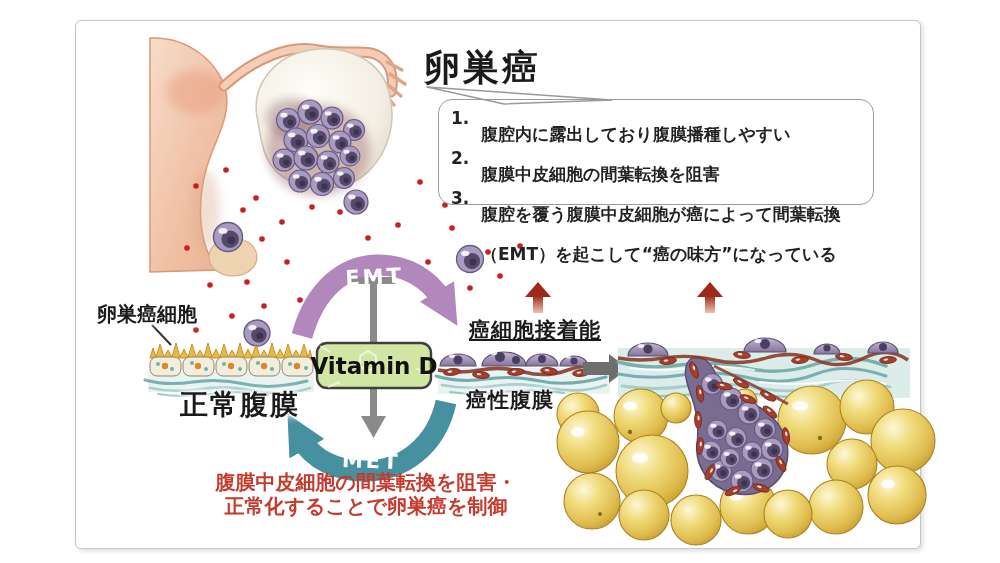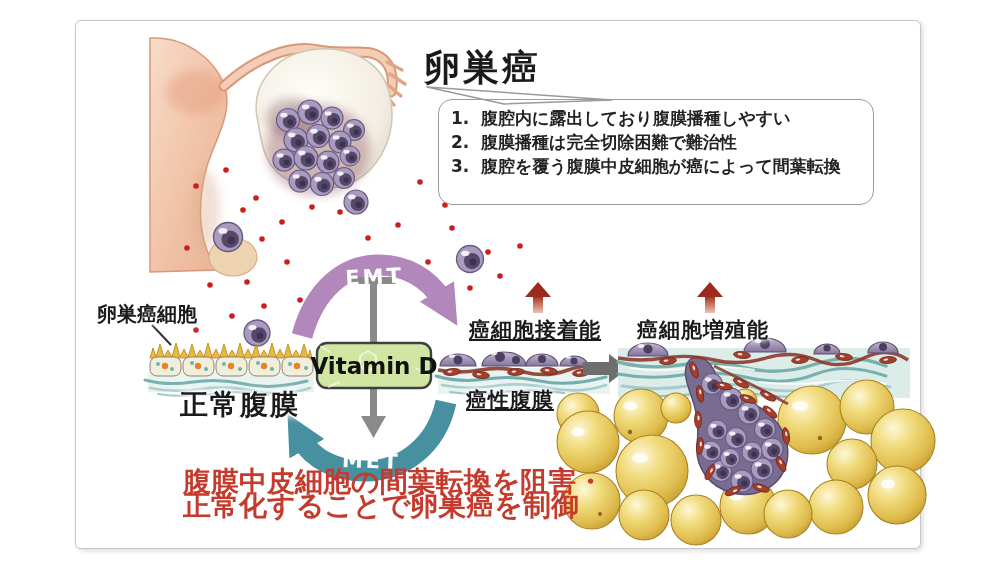--- a/index.html
+++ b/index.html
@@ -7,31 +7,31 @@
   #stage{position:relative;width:1000px;height:563px;background:#fff;overflow:hidden;}
   #card{position:absolute;left:75px;top:20px;width:844px;height:527px;background:#fff;
         border:1px solid #c6c6c6;border-radius:6px;box-shadow:2px 2px 5px rgba(0,0,0,.14);}
   #art{position:absolute;left:0;top:0;width:1000px;height:563px;z-index:2;}
   .txt{position:absolute;z-index:3;color:#1a1a1a;white-space:nowrap;}
   .title{left:424px;top:44px;font-size:36px;font-weight:700;letter-spacing:3px;}
   .bubble{left:438px;top:99px;width:436px;height:106px;border:1.6px solid #9a9a9a;
           border-radius:14px;background:transparent;padding:6px 0 0 12px;box-sizing:border-box;}
   .b-row{display:flex;font-size:17px;line-height:24px;font-weight:600;color:#222;}
   .b-num{width:30px;flex:0 0 30px;}
-  .b-text{flex:1;}
+  .b-text{flex:1;margin-top:16px;}
   .lbl{font-weight:700;font-size:20px;text-shadow:0 0 4px #fff,0 0 6px #fff,0 0 10px #fff;}
   .lbl-ovca{left:318px;top:146px;}
   .lbl-meso{left:97px;top:301px;}
   .lbl-normal{left:180px;top:386px;font-size:28px;letter-spacing:2px;}
   .lbl-adhesion{left:469px;top:316px;font-size:21px;letter-spacing:1px;text-decoration:underline;}
-  .lbl-cancperi{left:466px;top:386px;font-size:21px;letter-spacing:1px;text-decoration:underline;}
+  .lbl-cancperi{left:466px;top:386px;font-size:21px;letter-spacing:1px;}
   .lbl-prolif{left:637px;top:316px;font-size:21px;letter-spacing:1px;}
   .lbl-fat{left:675px;top:488px;font-size:21px;letter-spacing:2px;}
-  .conclusion{left:183px;top:470px;width:366px;text-align:left;color:#c43a2c;
-              font-size:28px;font-weight:700;line-height:24px;white-space:nowrap;}
+  .conclusion{left:183px;top:470px;width:366px;text-align:center;color:#c43a2c;
+              font-size:20px;font-weight:700;line-height:24px;white-space:nowrap;}
 </style>
 </head>
 <body>
 
 <div id="stage">
   <div id="card"></div>
 
   <svg id="art" viewBox="0 0 1000 563" xmlns="http://www.w3.org/2000/svg">
     <defs>
       <linearGradient id="gUterus" x1="0" y1="0" x2="1" y2="1">
@@ -353,31 +353,34 @@
 
   <div class="txt title">卵巣癌</div>
 
   <div class="txt bubble">
     <div class="b-row">
       <span class="b-num">1.</span>
       <span class="b-text">腹腔内に露出しており腹膜播種しやすい</span>
     </div>
     <div class="b-row">
       <span class="b-num">2.</span>
-      <span class="b-text">腹膜播種は完全切除困難で難治性</span>
+      <span class="b-text">腹膜中皮細胞の間葉転換を阻害</span>
     </div>
     <div class="b-row">
       <span class="b-num">3.</span>
       <span class="b-text">腹腔を覆う腹膜中皮細胞が癌によって間葉転換</span>
     </div>
+    <div class="b-row">
+      <span class="b-num"></span>
+      <span class="b-text">（EMT）を起こして“癌の味方”になっている</span>
+    </div>
   </div>
 
   <div class="txt lbl lbl-meso">卵巣癌細胞</div>
   <div class="txt lbl lbl-normal">正常腹膜</div>
   <div class="txt lbl lbl-adhesion">癌細胞接着能</div>
   <div class="txt lbl lbl-cancperi">癌性腹膜</div>
-  <div class="txt lbl lbl-prolif">癌細胞増殖能</div>
 
   <div class="txt conclusion">
     <div>腹膜中皮細胞の間葉転換を阻害・</div>
     <div>正常化することで卵巣癌を制御</div>
   </div>
 </div>
 
 </body></html>

